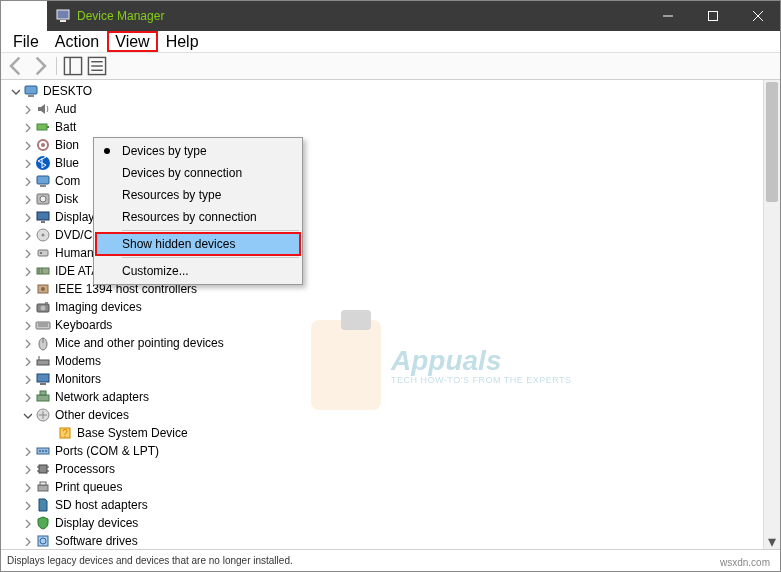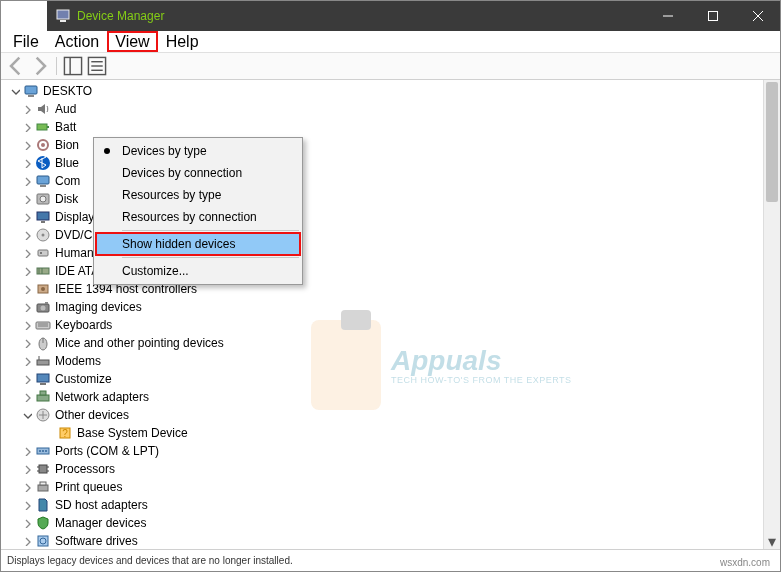--- a/index.html
+++ b/index.html
@@ -351,21 +351,21 @@
           <svg viewBox="0 0 9 9">
             <path d="M3 1 L7 5 L3 9" fill="none" stroke="#888" stroke-width="1.3"></path>
           </svg>
         </span>
         <span class="dev-icon">
           <svg viewBox="0 0 16 16">
             <rect x="2" y="3" width="12" height="8" fill="#58b" stroke="#247"></rect>
             <rect x="5" y="12" width="6" height="2" fill="#777"></rect>
           </svg>
         </span>
-        <span>Customize</span>
+        <span>Monitors</span>
       </div>
       <div class="tree-node indent1">
         <span class="expander">
           <svg viewBox="0 0 9 9">
             <path d="M3 1 L7 5 L3 9" fill="none" stroke="#888" stroke-width="1.3"></path>
           </svg>
         </span>
         <span class="dev-icon">
           <svg viewBox="0 0 16 16">
             <rect x="2" y="6" width="12" height="6" fill="#8a8" stroke="#474"></rect>
@@ -463,21 +463,21 @@
         <span class="expander">
           <svg viewBox="0 0 9 9">
             <path d="M3 1 L7 5 L3 9" fill="none" stroke="#888" stroke-width="1.3"></path>
           </svg>
         </span>
         <span class="dev-icon">
           <svg viewBox="0 0 16 16">
             <path d="M8 2l5 2v4c0 3-2 5-5 6-3-1-5-3-5-6V4z" fill="#5a5" stroke="#272"></path>
           </svg>
         </span>
-        <span>Manager devices</span>
+        <span>Display devices</span>
       </div>
       <div class="tree-node indent1">
         <span class="expander">
           <svg viewBox="0 0 9 9">
             <path d="M3 1 L7 5 L3 9" fill="none" stroke="#888" stroke-width="1.3"></path>
           </svg>
         </span>
         <span class="dev-icon">
           <svg viewBox="0 0 16 16">
             <rect x="3" y="3" width="10" height="10" fill="#ace" stroke="#369"></rect>

